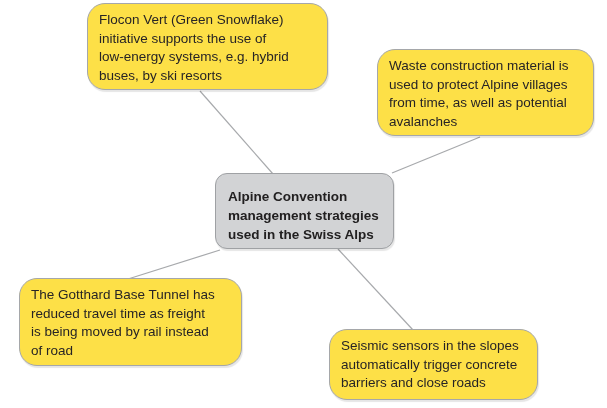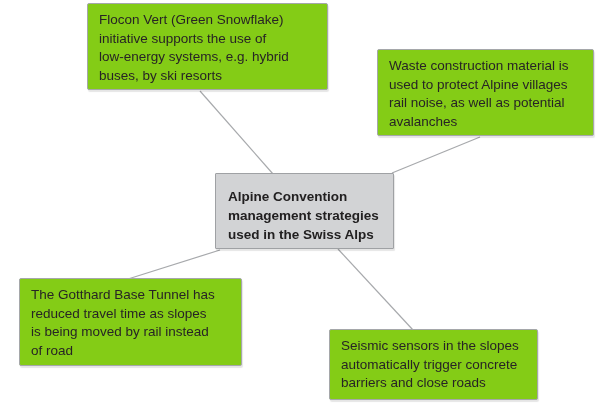--- a/index.html
+++ b/index.html
@@ -17,39 +17,39 @@
   }
   .connectors {
     position: absolute;
     left: 0;
     top: 0;
     pointer-events: none;
   }
   .node {
     position: absolute;
     box-sizing: border-box;
-    background: #84cc16;
+    background: #fde047;
     border: 1.3px solid #a5a7aa;
-    border-radius: 2px;
+    border-radius: 18px;
     padding: 7px 11px;
     font-size: 13.5px;
     line-height: 18.5px;
     color: #272425;
     white-space: pre-line;
     box-shadow: 1px 2px 1px rgba(0,0,0,0.10);
   }
   .node--top-left     { left: 87px;  top: 3px;   width: 241px; height: 87px; }
   .node--top-right    { left: 377px; top: 49px;  width: 217px; height: 87px; }
   .node--bottom-left  { left: 19px;  top: 278px; width: 223px; height: 88px; }
   .node--bottom-right { left: 309px; top: 329px; width: 209px; height: 71px; margin-left: 20px; }
   .node--center {
     left: 215px; top: 173px; width: 179px; height: 76px;
     background: #d2d3d5;
     border-color: #9fa1a4;
-    border-radius: 1px;
+    border-radius: 12px;
     font-weight: bold;
     font-size: 13.5px;
     line-height: 19px;
     padding: 13px 12px 6px;
     color: #222021;
   }
 </style>
 </head>
 <body>
 
@@ -62,29 +62,29 @@
     <line x1="338" y1="249" x2="413" y2="330" stroke="#a7a9ac" stroke-width="1.2"></line>
   </svg>
 
   <div class="node node--top-left">Flocon Vert (Green Snowflake)
 initiative supports the use of
 low-energy systems, e.g. hybrid
 buses, by ski resorts</div>
 
   <div class="node node--top-right">Waste construction material is
 used to protect Alpine villages
-rail noise, as well as potential
+from time, as well as potential
 avalanches</div>
 
   <div class="node node--center">Alpine Convention
 management strategies
 used in the Swiss Alps</div>
 
   <div class="node node--bottom-left">The Gotthard Base Tunnel has
-reduced travel time as slopes
+reduced travel time as freight
 is being moved by rail instead
 of road</div>
 
   <div class="node node--bottom-right">Seismic sensors in the slopes
 automatically trigger concrete
 barriers and close roads</div>
 
 </div>
 
 </body></html>

